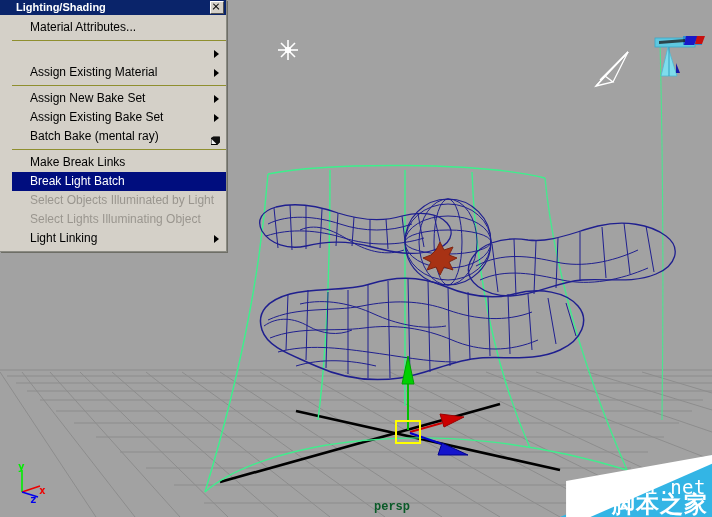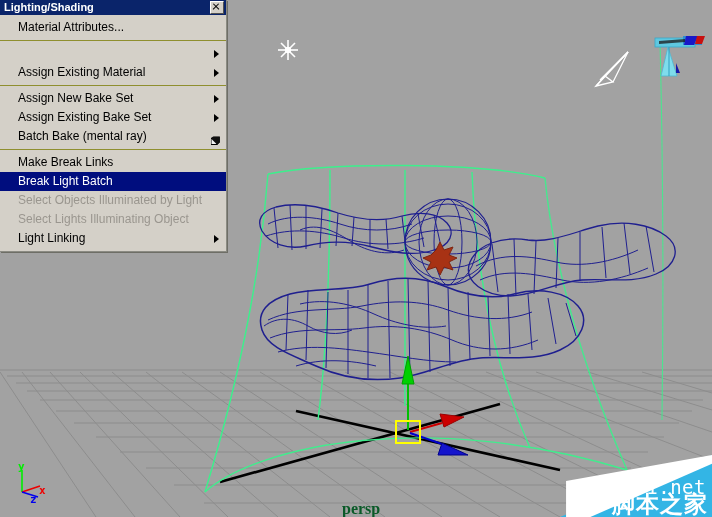--- a/index.html
+++ b/index.html
@@ -20,24 +20,25 @@
   #viewport {
     position: absolute;
     inset: 0;
     background: #a2a2a2;
   }
   #viewport svg { display:block; }
 
   .vp-label {
     position: absolute;
     color: #0a5a28;
-    font-family: Liberation Serif, serif;
-    font-size: 16px;
+    font-family: Liberation Mono, monospace;
+    font-size: 12px;
     font-weight: bold;
     letter-spacing: 0px;
+    margin-left: 32px;
   }
 
   
   .axis-label {
     font-family: "DejaVu Sans Mono", monospace;
     font-size: 11px;
     font-weight: bold;
   }
 
   
@@ -97,21 +98,21 @@
     box-sizing: border-box;
     box-shadow: 1px 1px 0 #6e6e66;
   }
   #menu-title {
     height: 15px;
     background: linear-gradient(to bottom, #0a246a 0%, #0a246a 100%);
     color: #ffffff;
     font-size: 11px;
     font-weight: bold;
     line-height: 15px;
-    padding-left: 4px;
+    padding-left: 16px;
     display: flex;
     align-items: center;
     justify-content: space-between;
     font-family: "Liberation Sans", sans-serif;
   }
   #menu-title .t {
     white-space: nowrap;
   }
   .close-btn {
     width: 12px;
@@ -131,21 +132,21 @@
     position: absolute;
     left: 1px;
     top: 4px;
     width: 8px;
     height: 1.4px;
     background: #000;
   }
   .close-btn::before { transform: rotate(45deg); }
   .close-btn::after  { transform: rotate(-45deg); }
 
-  .menu-body { padding: 3px 0 3px 0; }
+  .menu-body { padding: 3px 0 3px 12px; }
 
   .mi {
     position: relative;
     height: 19px;
     line-height: 19px;
     padding-left: 18px;
     padding-right: 18px;
     font-size: 12px;
     color: #000000;
     white-space: nowrap;

